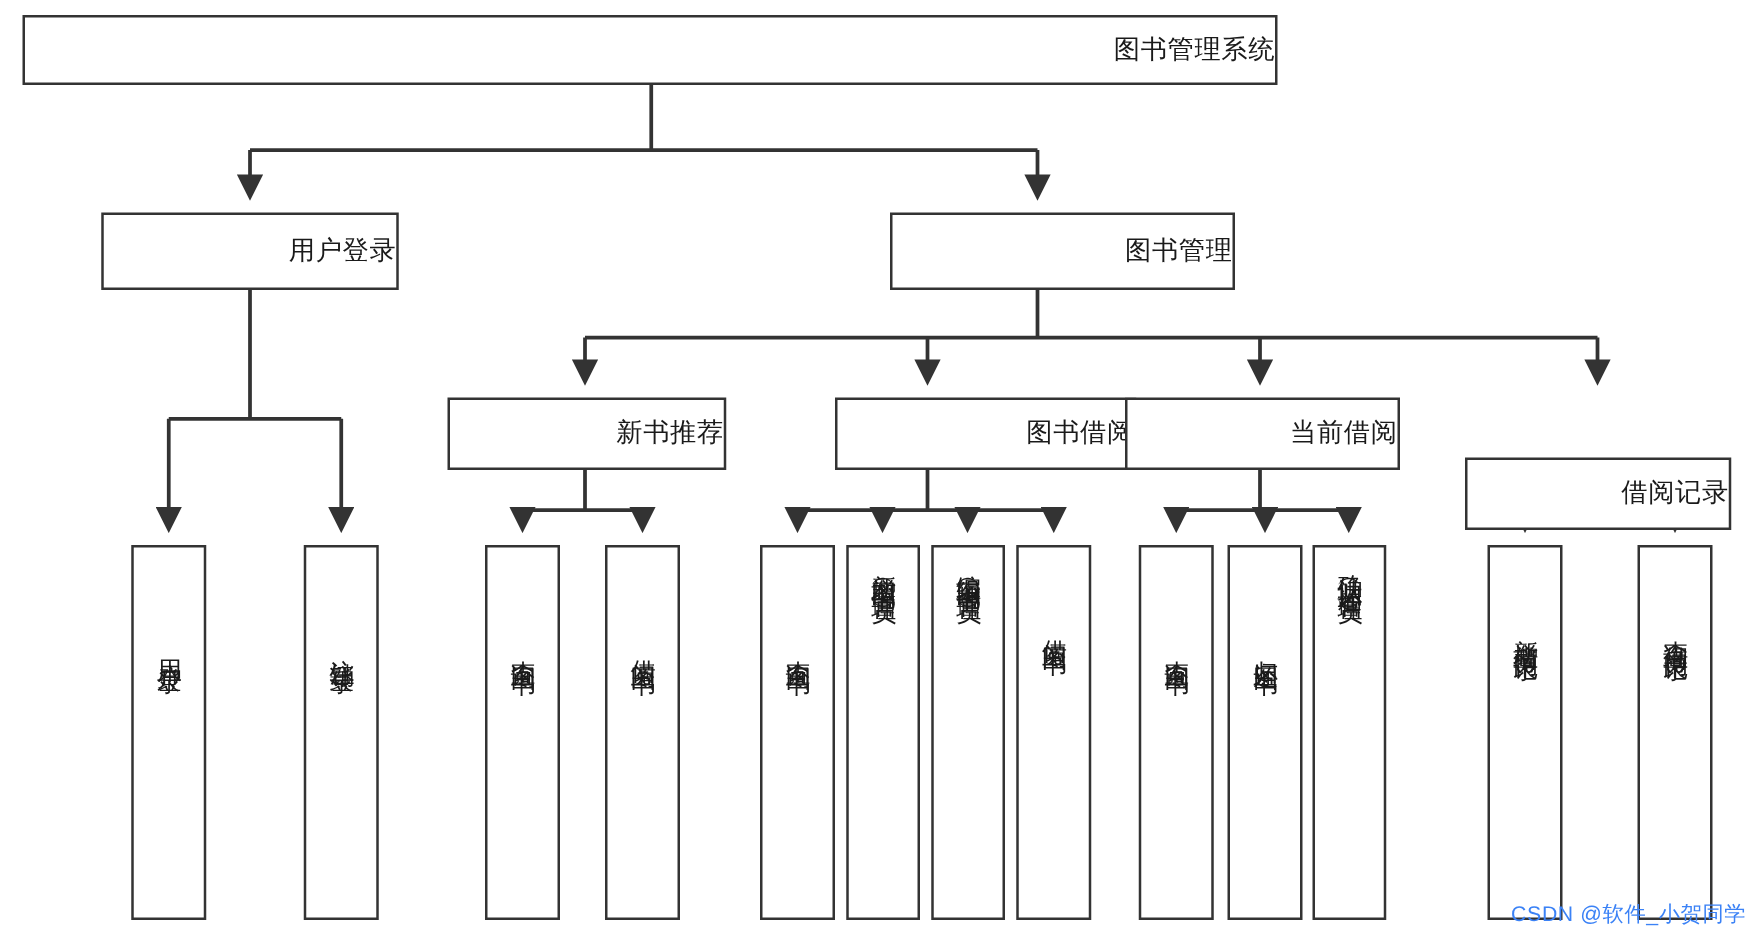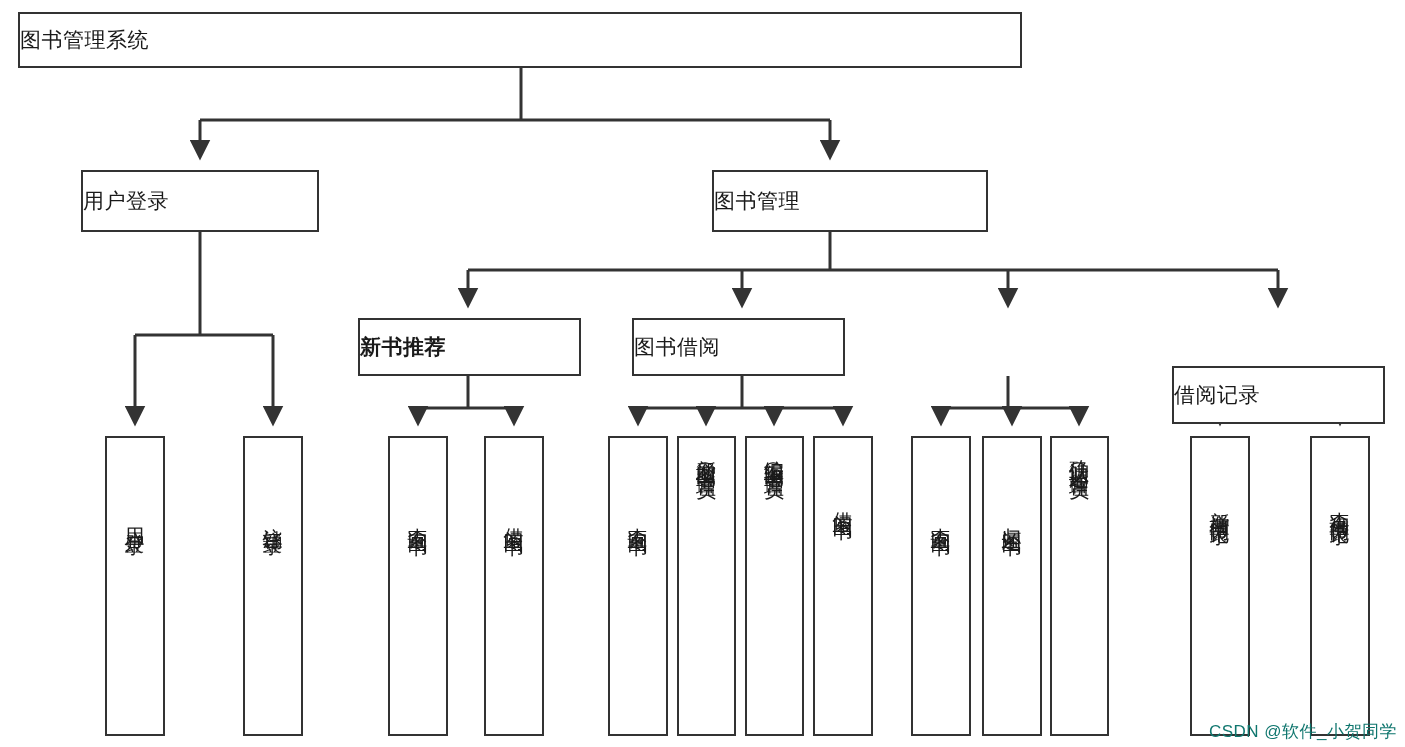--- a/index.html
+++ b/index.html
@@ -26,21 +26,21 @@
     width: 1405px;
     height: 747px;
   }
   .node-box {
     position: absolute;
     box-sizing: border-box;
     background: #ffffff;
     border: 2px solid #333333;
     display: flex;
     align-items: center;
-    justify-content: flex-start;
+    justify-content: flex-end;
     color: #1a1a1a;
   }
   .node-label {
     font-size: 21px;
     line-height: 1.15;
     letter-spacing: 0.5px;
     white-space: nowrap;
     color: #1a1a1a;
   }
   .node-box.vertical {
@@ -60,21 +60,21 @@
     margin-top: 68px;
   }
   .node-box.vertical.mid2 .node-label {
     margin-top: 52px;
   }
   .watermark {
     position: absolute;
     right: 8px;
     bottom: 4px;
     font-size: 17px;
-    color: #0f766e;
+    color: #3b82f6;
     letter-spacing: 0.5px;
     white-space: nowrap;
     font-family: "Liberation Sans", "DejaVu Sans", sans-serif;
   }
 </style>
 </head>
 <body>
 
 <div id="diagram-root">
 
@@ -132,25 +132,28 @@
     <span class="node-label">图书管理系统</span>
   </div>
 
   <div class="node-box" style="left:81px; top:170px; width:238px; height:62px;">
     <span class="node-label">用户登录</span>
   </div>
   <div class="node-box" style="left:712px; top:170px; width:276px; height:62px;">
     <span class="node-label">图书管理</span>
   </div>
 
-  <div class="node-box" style="left:358px; top:318px; width:223px; height:58px;font-weight:bold;">
+  <div class="node-box" style="left:358px; top:318px; width:223px; height:58px;">
     <span class="node-label">新书推荐</span>
   </div>
-  <div class="node-box" style="left:632px; top:318px; width:213px; height:58px;">
+  <div class="node-box" style="left:668px; top:318px; width:241px; height:58px;">
     <span class="node-label">图书借阅</span>
+  </div>
+  <div class="node-box" style="left:900px; top:318px; width:220px; height:58px;">
+    <span class="node-label">当前借阅</span>
   </div>
   <div class="node-box" style="left:1172px; top:318px; width:213px; height:58px;margin-top:48px;">
     <span class="node-label">借阅记录</span>
   </div>
 
   <div class="node-box vertical mid" style="left:105px; top:436px; width:60px; height:300px;">
     <span class="node-label">用户登录</span>
   </div>
   <div class="node-box vertical mid" style="left:243px; top:436px; width:60px; height:300px;">
     <span class="node-label">注销登录</span>

